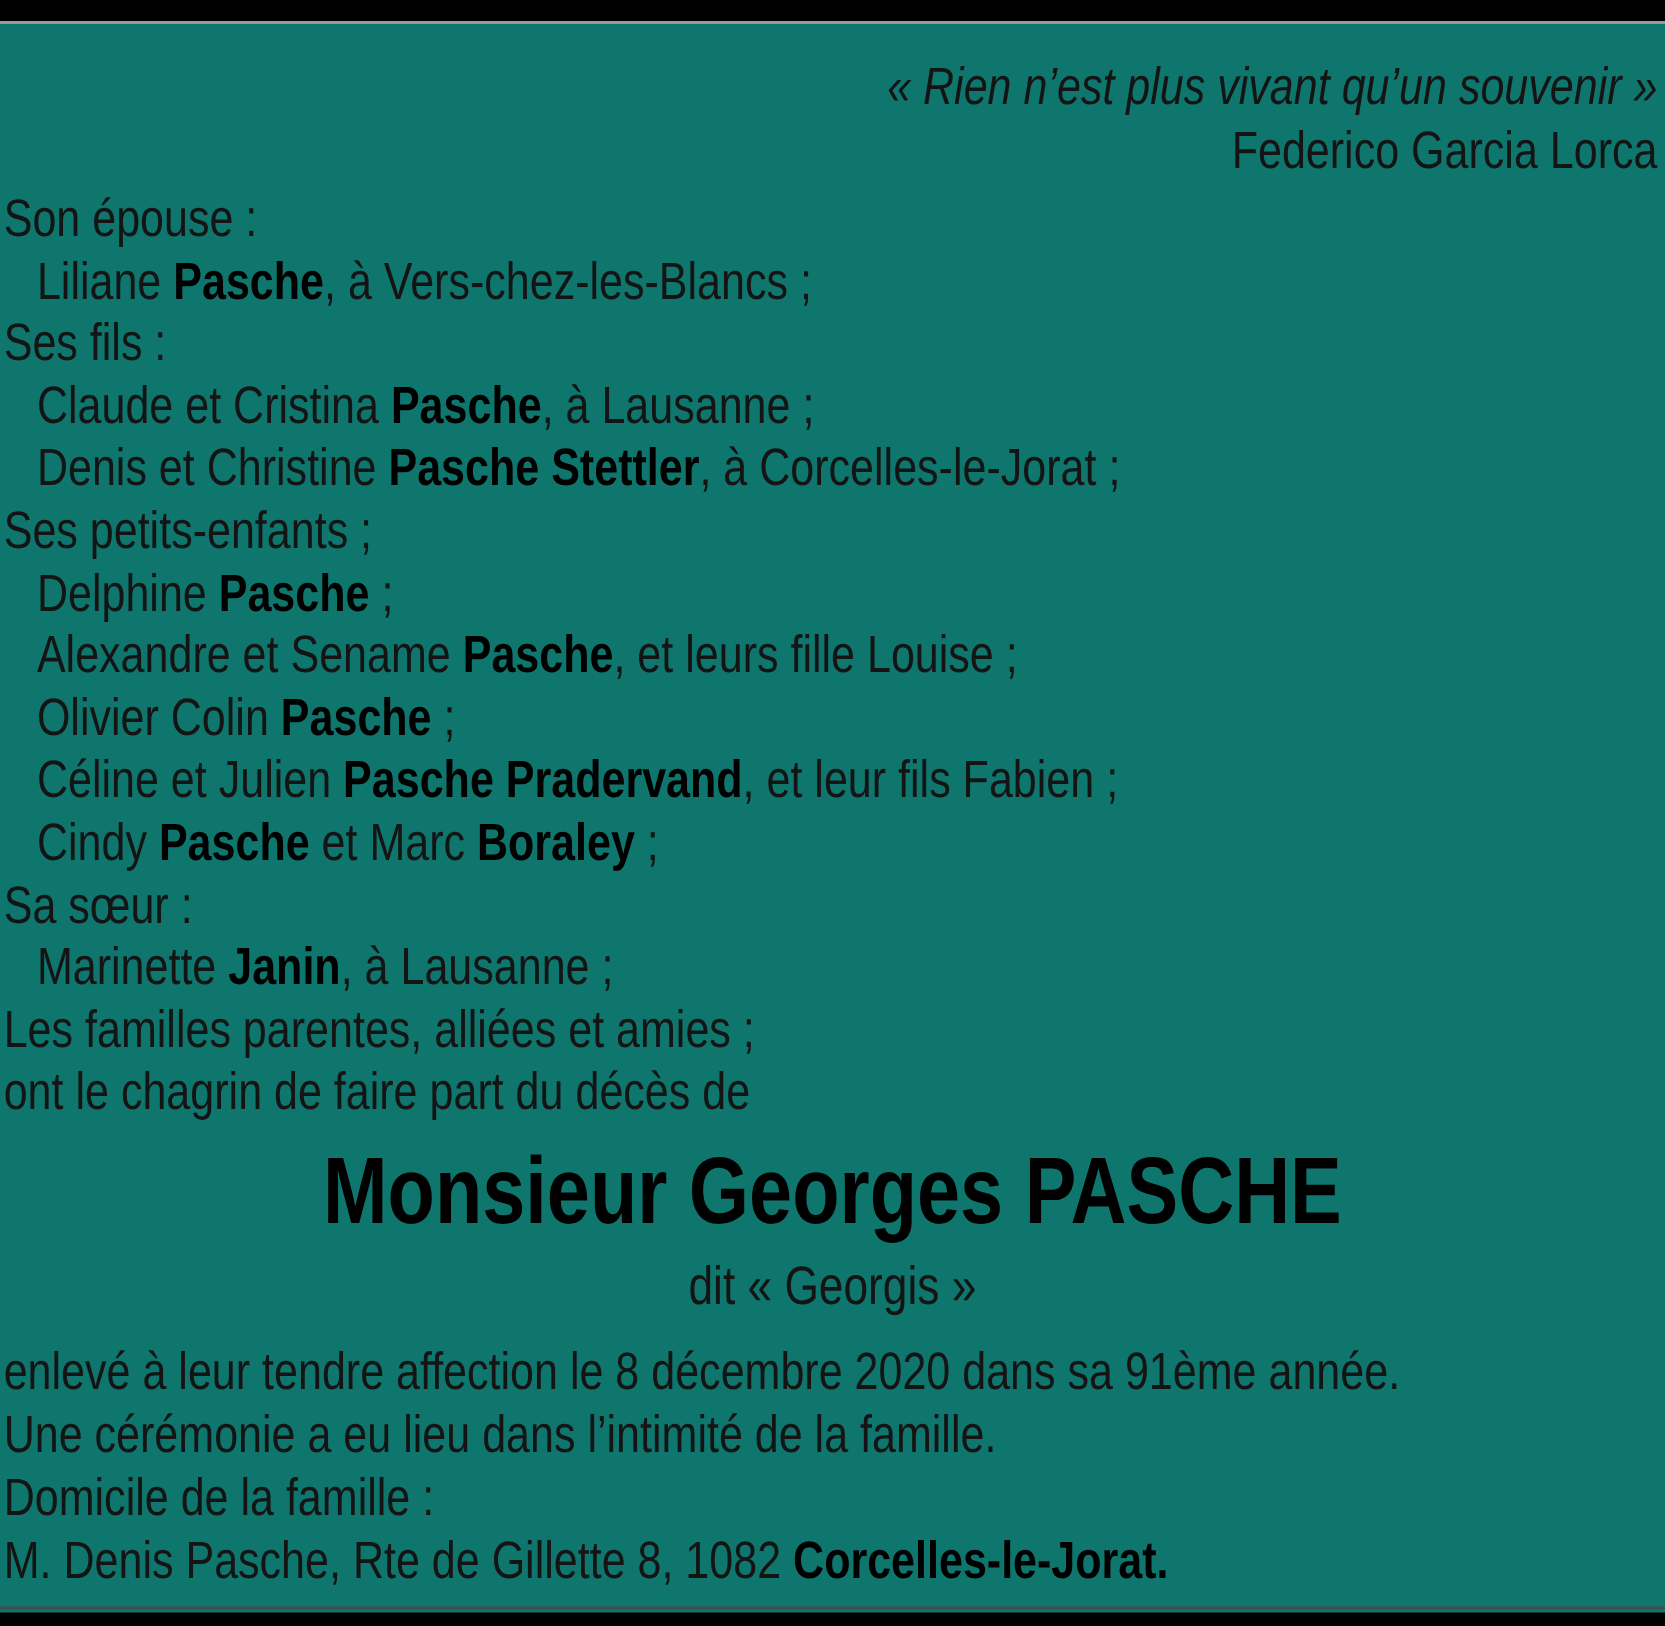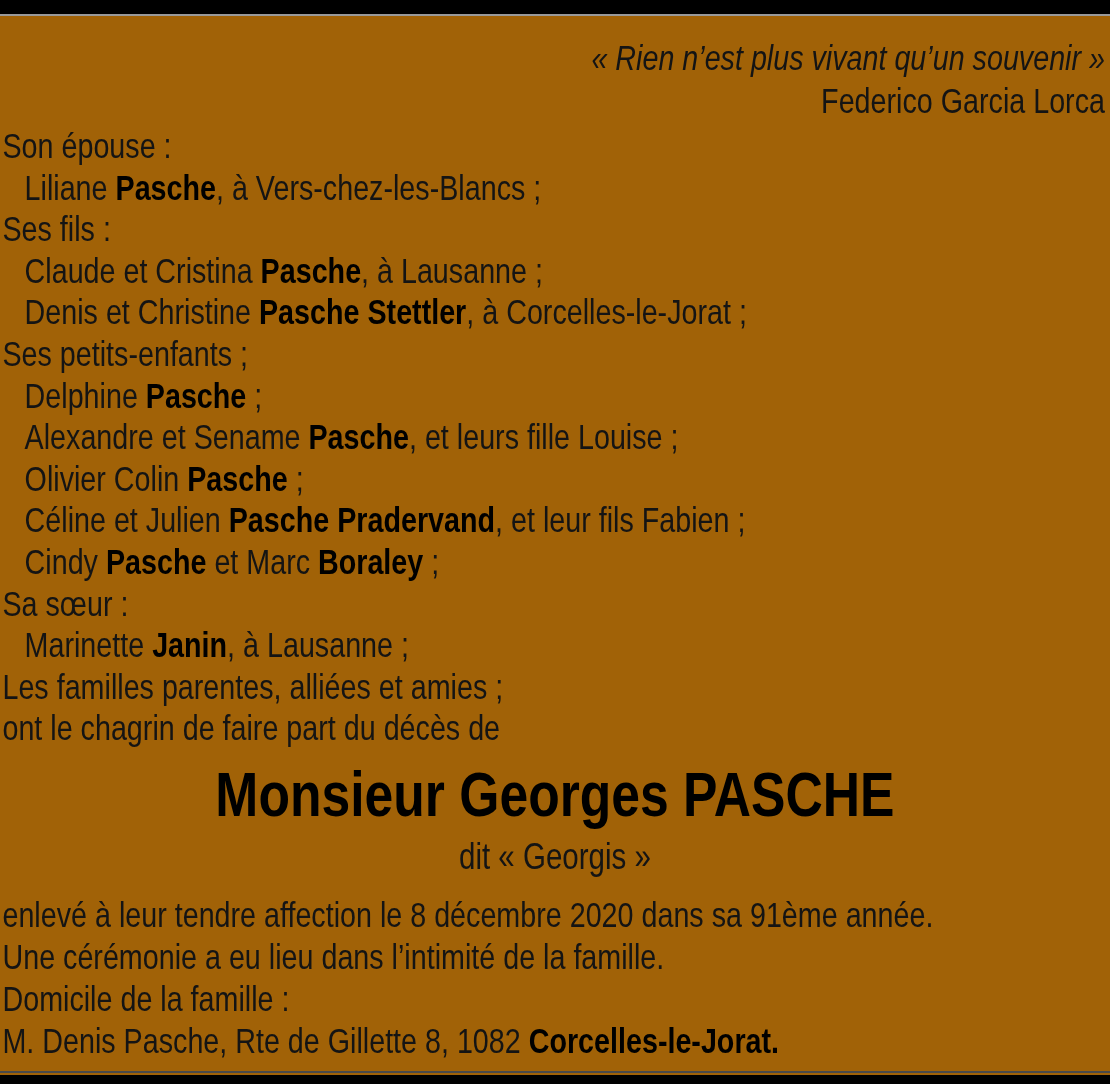--- a/index.html
+++ b/index.html
@@ -1,19 +1,19 @@
 <!DOCTYPE html>
 <html lang="fr"><head>
 <meta charset="utf-8">
 <style>
   html,body{margin:0;padding:0;background:#fff;}
   .page{
     position:relative;
     width:1110px;height:1084px;
-    background:#a16207;overflow:hidden;
+    background:#0f766e;overflow:hidden;
     font-family:"Liberation Sans",sans-serif;
     color:#141414;
   }
   .rule-top{height:14px;background:#000;}
   .rule-top-thin{height:2px;background:#9a9a9a;}
   
   .content{
     position:absolute;top:16px;left:0;
     width:1354px;
     transform:scaleX(0.8197);

